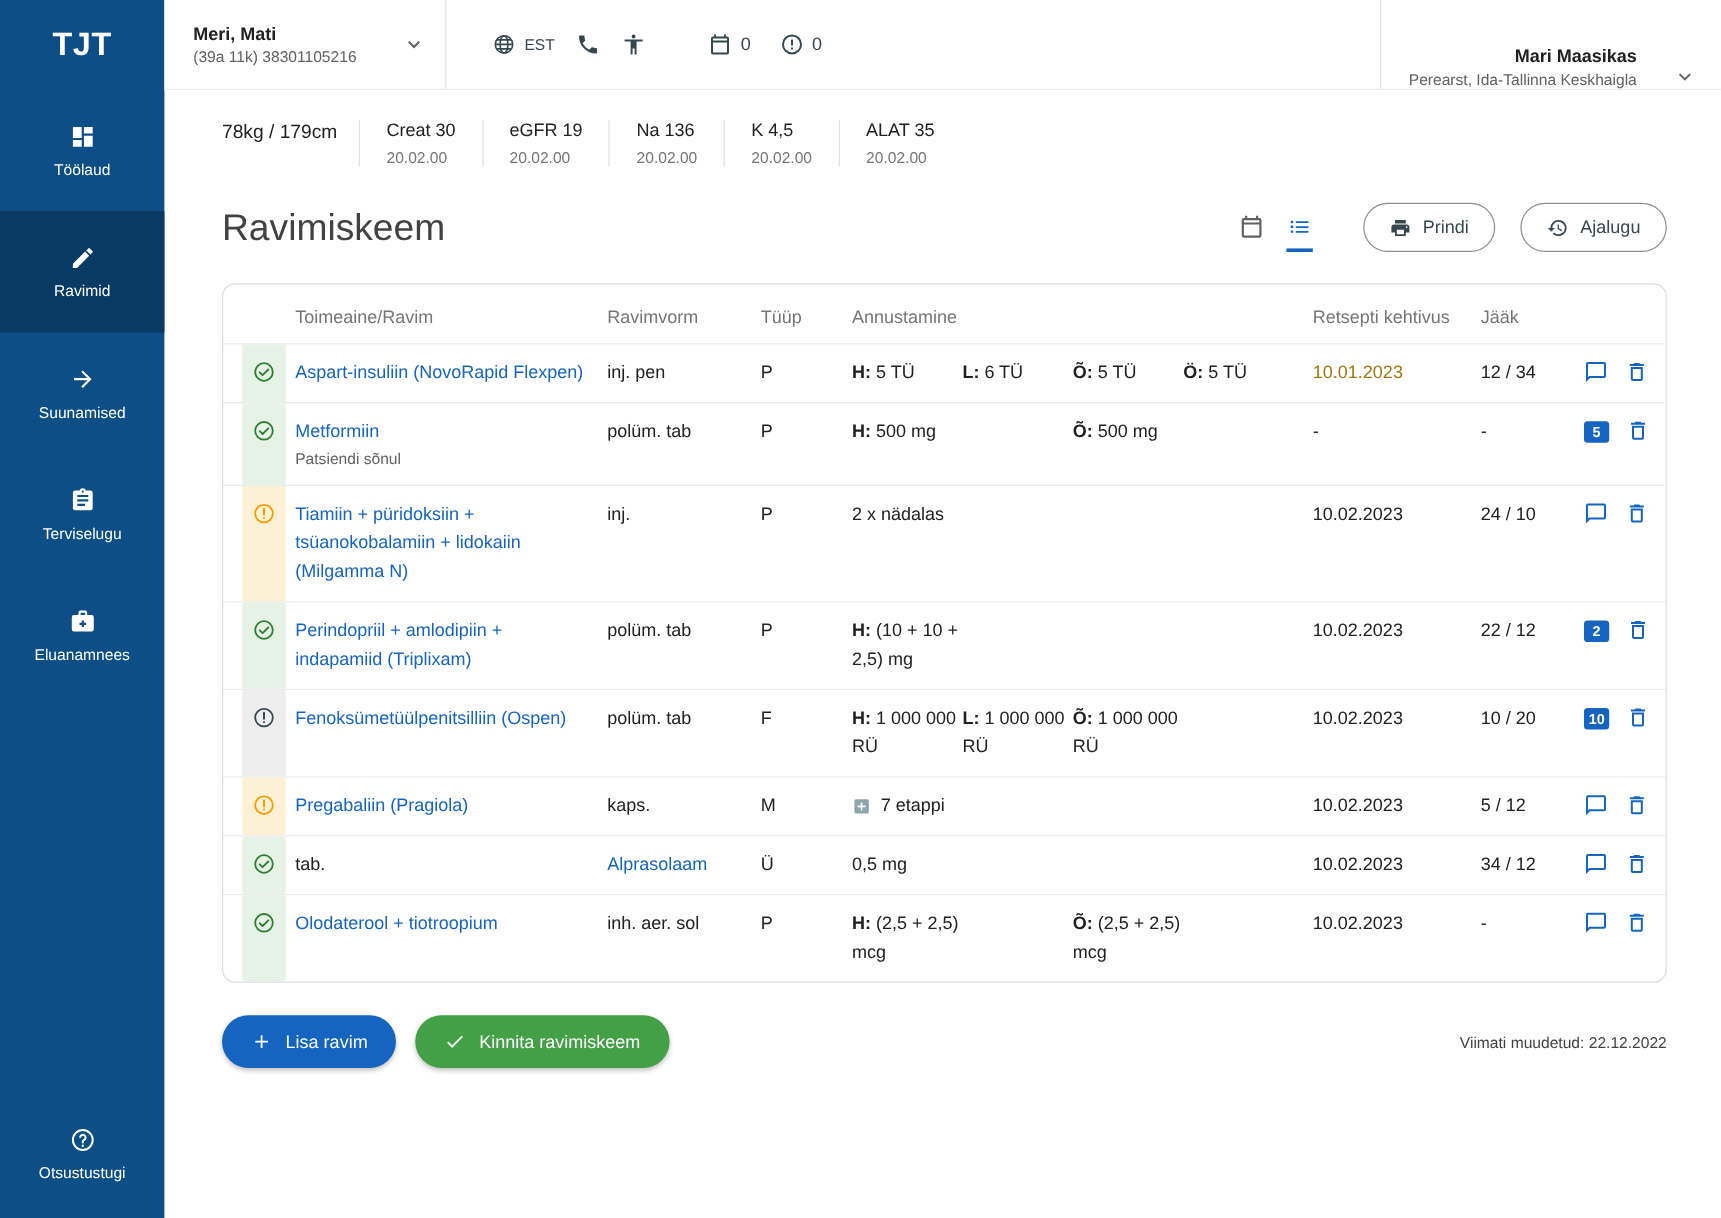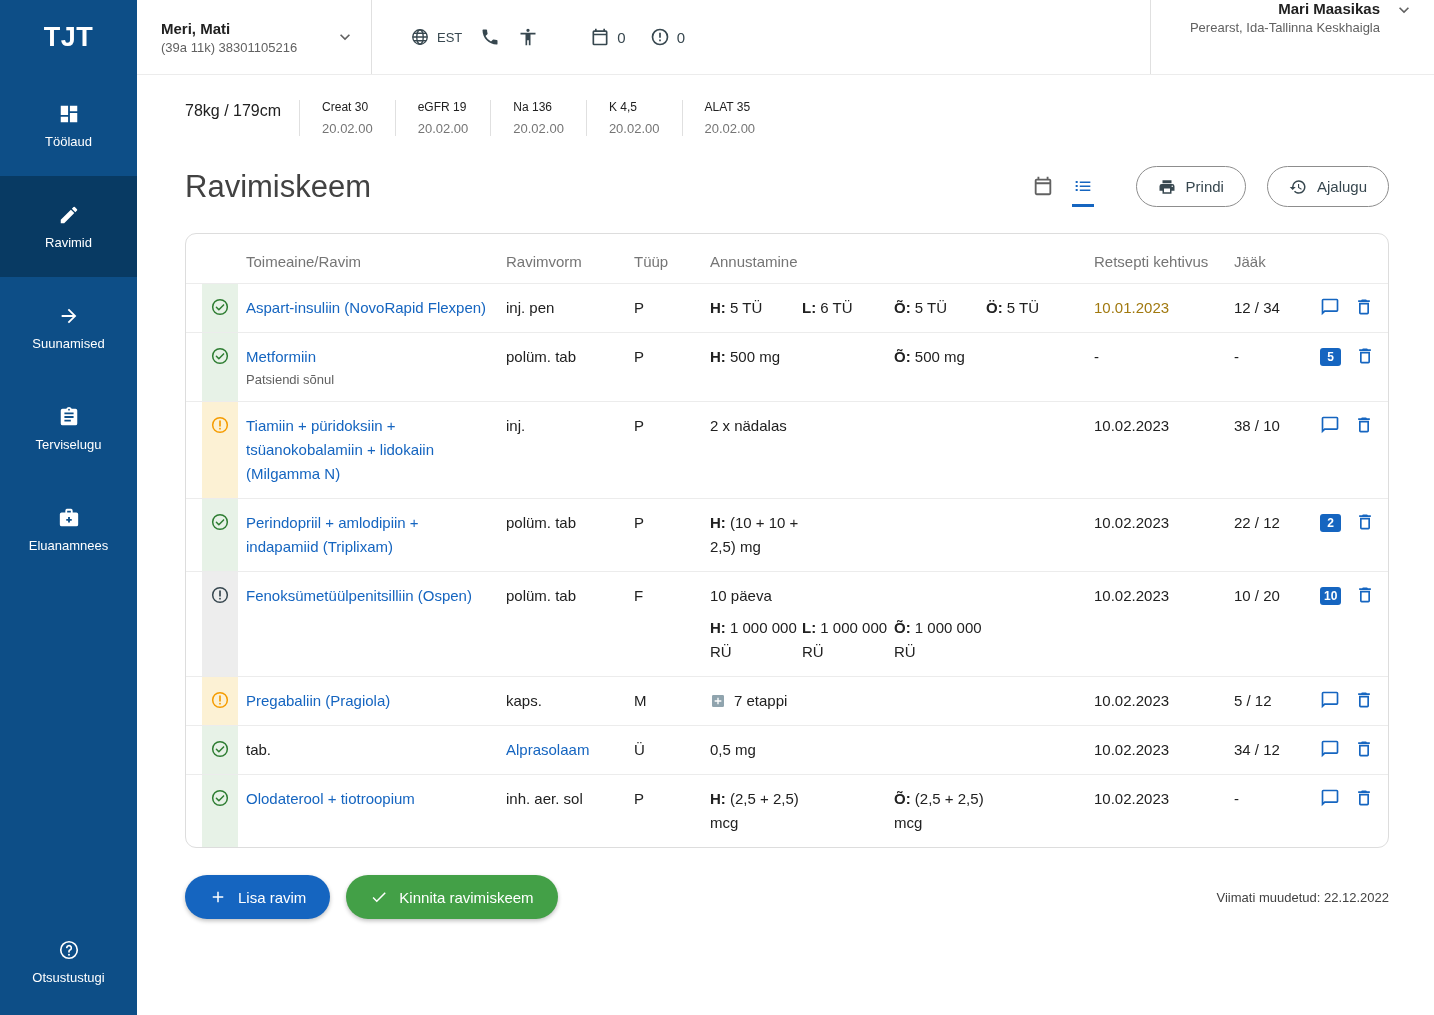--- a/index.html
+++ b/index.html
@@ -33,33 +33,33 @@
 .patient-name{font-size:15px;font-weight:700}
 .patient-details{font-size:13px;color:#616161;margin-top:3px}
 .header-icons{flex:1;display:flex;align-items:center;padding-left:38px;color:#37474f;
   border-right:1px solid #e0e0e0}
 .hgroup{display:flex;align-items:center;gap:7px;cursor:pointer}
 .hgap18{margin-left:18px}
 .hgap24{margin-left:24px}
 .hgap52{margin-left:52px}
 .hlabel{font-size:13px;font-weight:400}
 .hcount{font-size:15px}
-.user-block{width:283px;flex:0 0 283px;display:flex;align-items:flex-start;justify-content:flex-end;
-  gap:14px;padding:0 20px;cursor:pointer}
+.user-block{width:283px;flex:0 0 283px;display:flex;align-items:flex-end;justify-content:flex-end;
+  gap:30px;padding:0 20px;cursor:pointer}
 .user-text{text-align:right}
 .user-name{font-size:15px;font-weight:700}
 .user-role{font-size:13px;color:#616161;margin-top:3px}
 .chev{color:#616161}
 
 
 .vitals{display:flex;align-items:flex-start;padding:25px 45px 0 48px}
 .anthro{font-size:16px;padding:2px 18px 0 0}
 .labs{display:flex}
 .lab{padding:0 22px;border-left:1px solid #e0e0e0}
-.lab-v{font-size:12px}
+.lab-v{font-size:15px}
 .lab-d{font-size:13px;color:#757575;margin-top:7px}
 
 
 .title-row{display:flex;align-items:center;padding:30px 45px 26px 48px}
 .page-title{font-size:31px;font-weight:400;color:#424242}
 .view-toggle{display:flex;align-items:flex-start;gap:18px;margin-left:auto;margin-right:42px;margin-top:8px}
 .vt-icon{display:inline-flex;padding-bottom:7px;border-bottom:3px solid transparent;color:#616161;cursor:pointer}
 .vt-icon.active{color:#1565c0;border-bottom-color:#1565c0}
 .pill-btn{display:flex;align-items:center;gap:10px;height:41px;padding:12px 21px;border:1px solid #8d8d8d;
   border-radius:21px;background:#fff;color:#37474f;font-size:15px;font-family:inherit;cursor:pointer}
@@ -379,21 +379,21 @@
             </div>
             <div class="cell c-name"><a class="drug-link">Tiamiin + püridoksiin + tsüanokobalamiin + lidokaiin (Milgamma N)</a></div>
             <div class="cell">inj.</div>
             <div class="cell">P</div>
             <div class="cell">
               <div class="dose-line">
                 <span>2 x nädalas</span>
               </div>
             </div>
             <div class="cell c-valid">10.02.2023</div>
-            <div class="cell">38 / 10</div>
+            <div class="cell">24 / 10</div>
             <div class="c-actions">
               <span class="svg-icon sz20 act-icon">
                 <svg viewBox="0 0 24 24" fill="currentColor">
                   <path d="M20 2H4a2 2 0 0 0-2 2v18l4-4h14a2 2 0 0 0 2-2V4a2 2 0 0 0-2-2zm0 14H5.17L4 17.17V4h16v12z"></path>
                 </svg>
               </span>
               <span class="svg-icon sz20 act-icon">
                 <svg viewBox="0 0 24 24" fill="currentColor">
                   <path d="M16 9v10H8V9h8m-1.5-6h-5l-1 1H5v2h14V4h-3.5l-1-1zM18 7H6v12a2 2 0 0 0 2 2h8a2 2 0 0 0 2-2V7z"></path>
                 </svg>
@@ -438,23 +438,20 @@
                   <circle cx="12" cy="12" r="8.8" stroke-width="1.8"></circle>
                   <path d="M12 7.2v6" stroke-width="2" stroke-linecap="round"></path>
                   <circle cx="12" cy="16.4" r="1.1" fill="currentColor" stroke="none"></circle>
                 </svg>
               </span>
             </div>
             <div class="cell c-name"><a class="drug-link">Fenoksümetüülpenitsilliin (Ospen)</a></div>
             <div class="cell">polüm. tab</div>
             <div class="cell">F</div>
             <div class="cell">
-              <div class="dose-line">
-                <span>10 päeva</span>
-              </div>
               <div class="dose-grid">
                 <div class="dose-slot"><b>H:</b> 1 000 000 RÜ</div>
                 <div class="dose-slot"><b>L:</b> 1 000 000 RÜ</div>
                 <div class="dose-slot"><b>Õ:</b> 1 000 000 RÜ</div>
                 <div class="dose-slot"></div>
               </div>
             </div>
             <div class="cell c-valid">10.02.2023</div>
             <div class="cell">10 / 20</div>
             <div class="c-actions">

